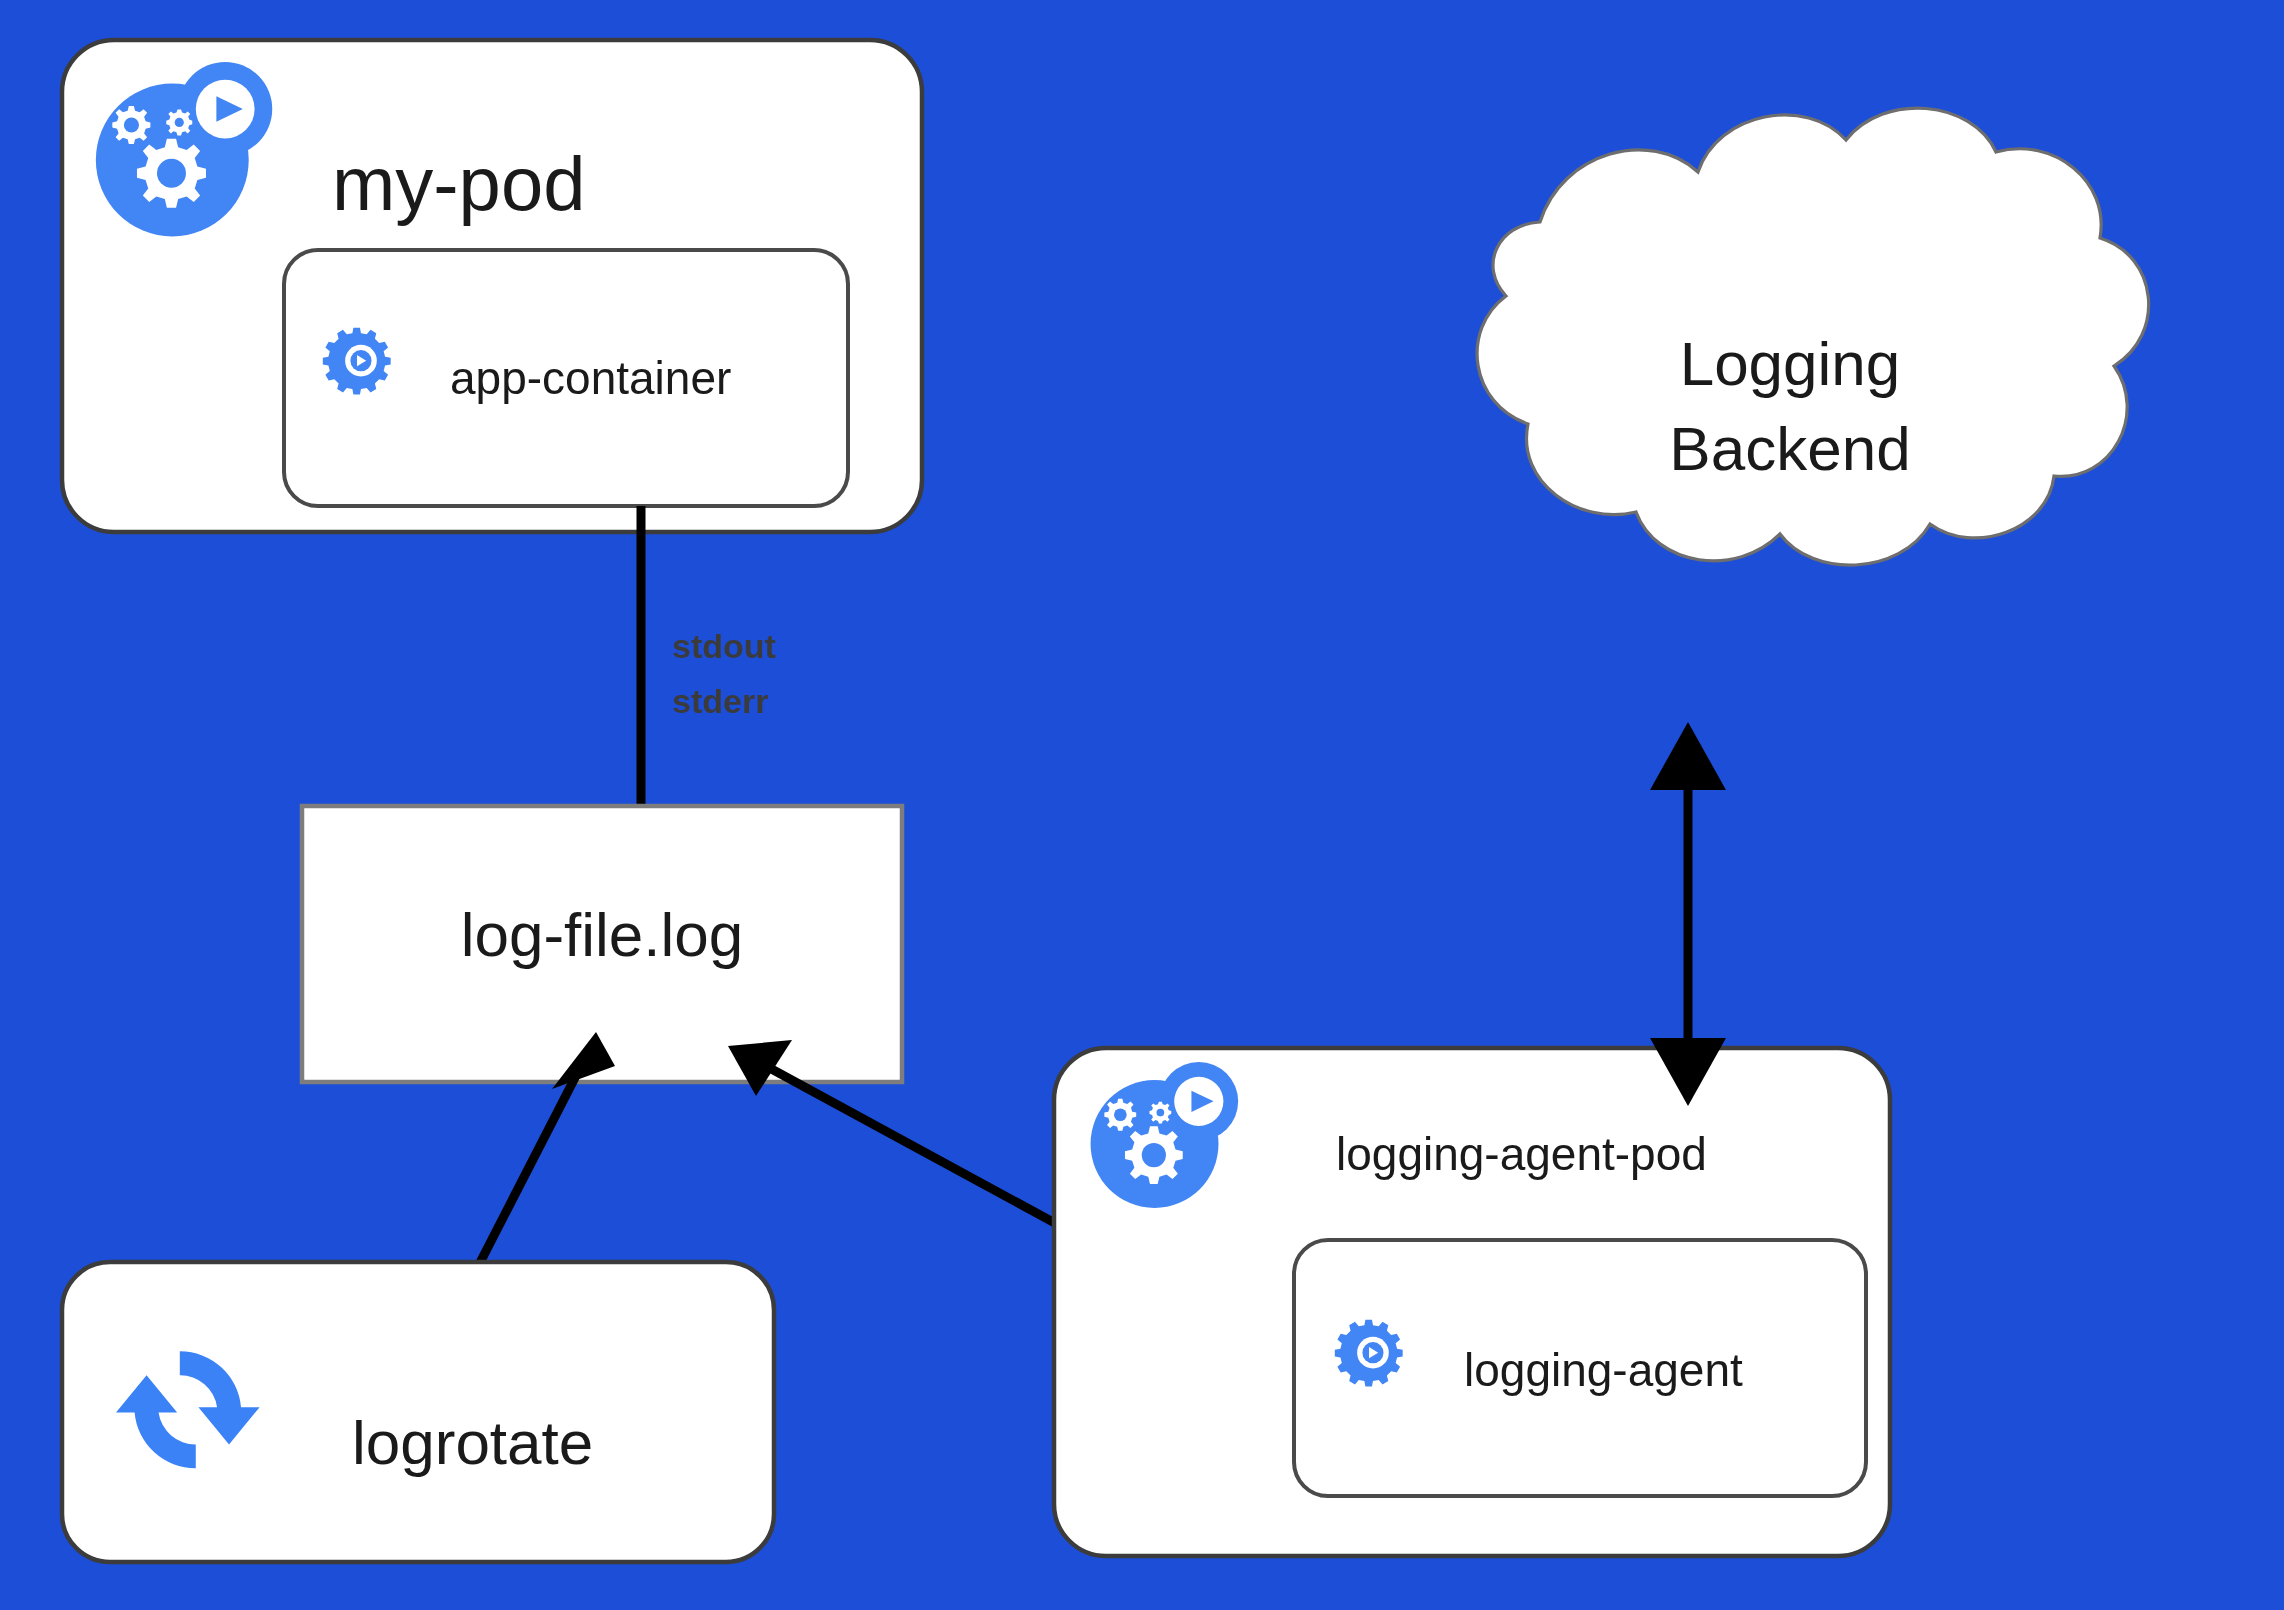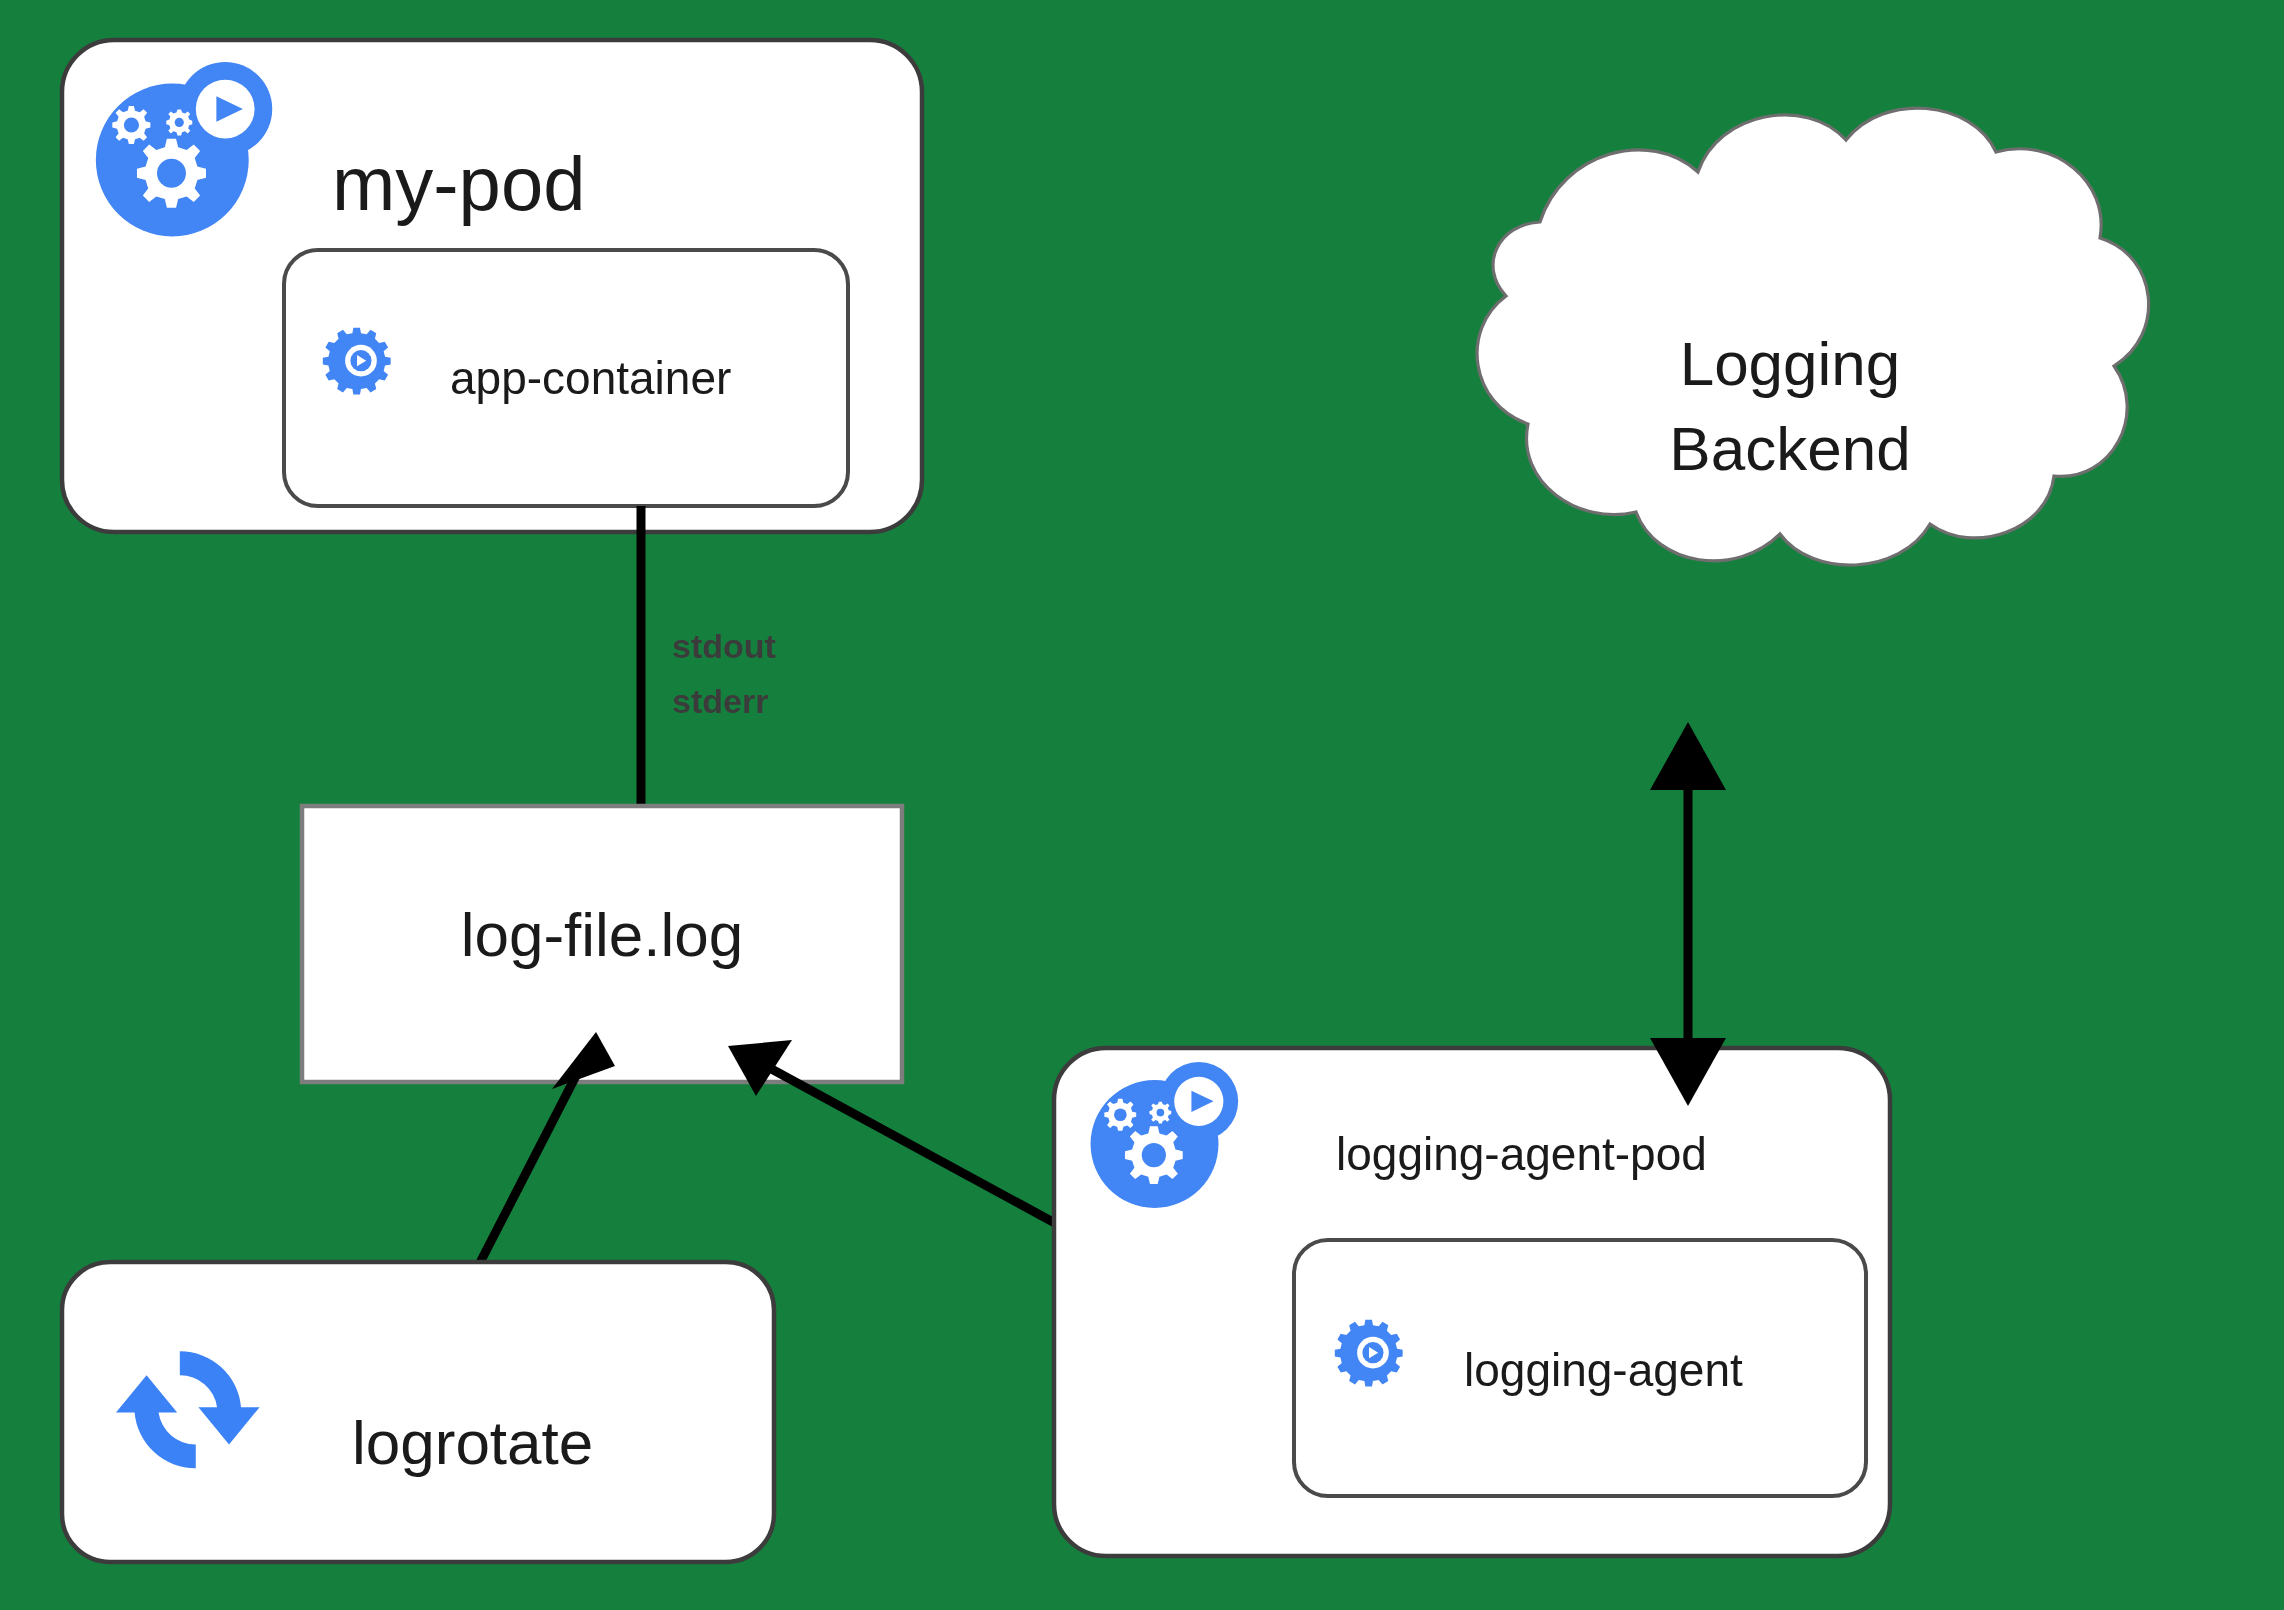--- a/index.html
+++ b/index.html
@@ -11,21 +11,21 @@
     width: 2284px;
     height: 1610px;
     font-family: "Liberation Sans", sans-serif;
     overflow: hidden;
     position: relative;
   }
   #diagram-root {
     position: relative;
     width: 2284px;
     height: 1610px;
-    background: #15803d;
+    background: #1d4ed8;
   }
   svg#diagram {
     position: absolute;
     top: 0;
     left: 0;
     width: 2284px;
     height: 1610px;
     display: block;
   }
   .node-label {

